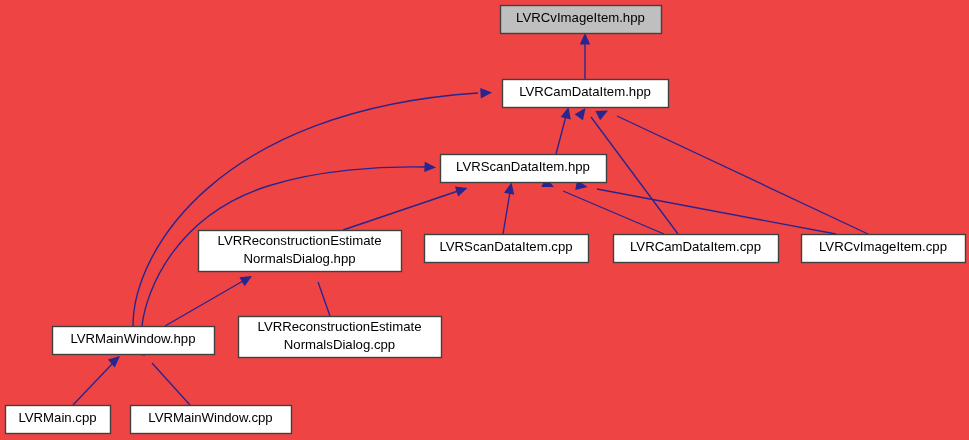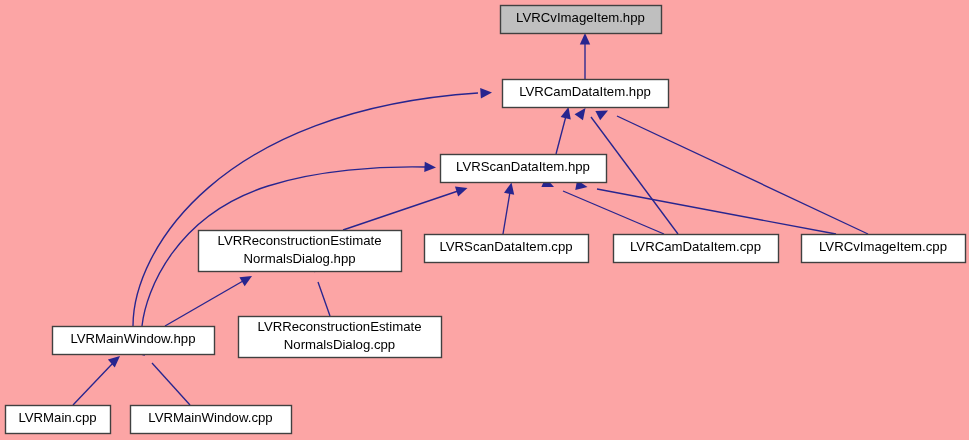--- a/index.html
+++ b/index.html
@@ -7,21 +7,21 @@
     padding: 0;
     background: #ffffff;
   }
   body {
     font-family: "Liberation Sans", sans-serif;
   }
   #graph-root {
     position: relative;
     width: 969px;
     height: 440px;
-    background: #fca5a5;
+    background: #ef4444;
     overflow: hidden;
   }
   #graph-svg {
     position: absolute;
     left: 0;
     top: 0;
     width: 969px;
     height: 440px;
     display: block;
   }

